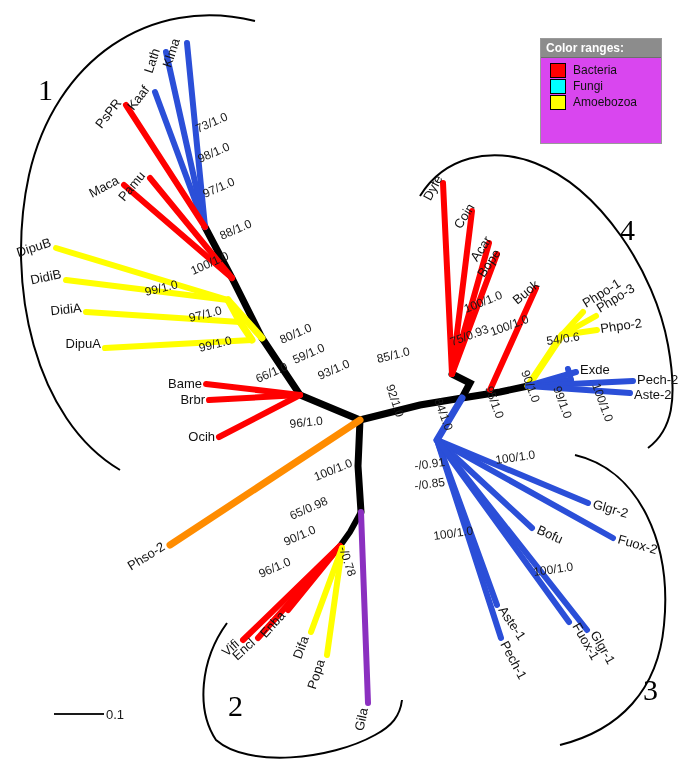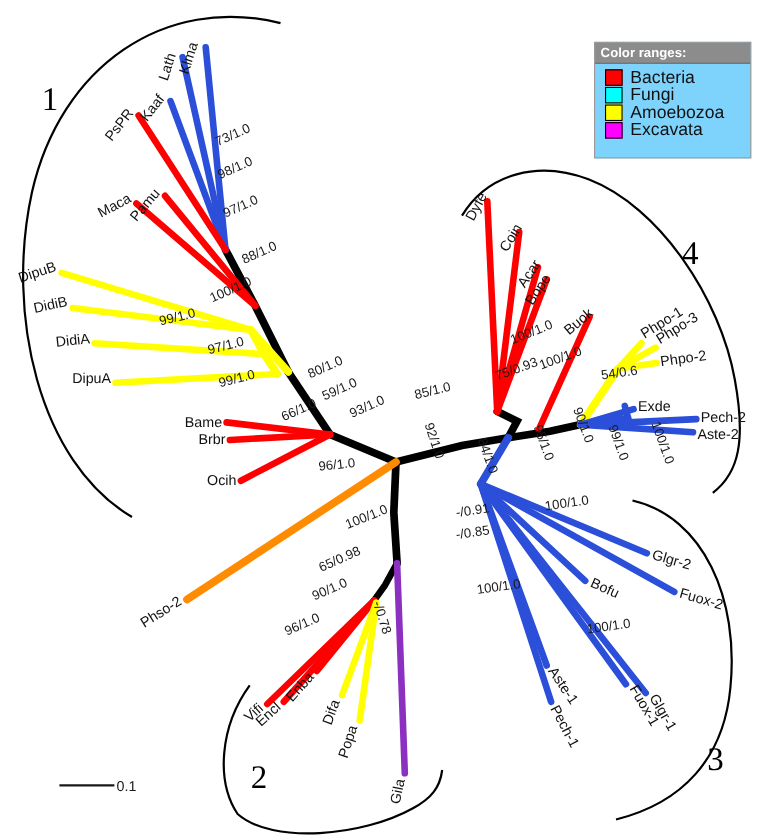--- a/index.html
+++ b/index.html
@@ -9,32 +9,32 @@
     font-family:"Liberation Sans", sans-serif;
     position:relative;
     overflow:hidden;
   }
   #tree-svg{position:absolute;left:0;top:0;width:688px;height:759px;}
   .tip-label{font-family:"Liberation Sans",sans-serif;font-size:13px;fill:#111;}
   .support-label{font-family:"Liberation Sans",sans-serif;font-size:12px;fill:#1a1a1a;}
   .clade-number{font-family:"Liberation Serif",serif;font-size:30px;fill:#000;}
   .scale-text{font-family:"Liberation Sans",sans-serif;font-size:13px;fill:#1a1a1a;}
   .legend-box{
-    position:absolute;left:540px;top:38px;width:143px;height:106px;
-    background:#7dd3fc;border:1px solid #9a9a9a;box-sizing:border-box;
+    position:absolute;left:540px;top:38px;width:122px;height:106px;
+    background:#d946ef;border:1px solid #9a9a9a;box-sizing:border-box;
   }
   .legend-title{
     background:#8c8c8c;color:#ffffff;font-size:12px;font-weight:bold;
     padding:2px 5px;font-family:"Liberation Sans",sans-serif;
     border-bottom:1px solid #6e6e6e;
   }
   .legend-rows{padding:4px 0 0 9px;}
   .legend-row{display:flex;align-items:center;height:16px;}
   .legend-swatch{width:16px;height:15px;border:1px solid #000;box-sizing:border-box;margin-right:7px;}
-  .legend-label{font-size:16px;color:#111;font-family:"Liberation Sans",sans-serif;line-height:15px;}
+  .legend-label{font-size:12px;color:#111;font-family:"Liberation Sans",sans-serif;line-height:15px;}
 </style>
 </head>
 <body>
 
 <svg id="tree-svg" viewBox="0 0 688 759">
 
   <g fill="none" stroke="#000000" stroke-width="2">
     <path d="M 255,21 C 150,-5 55,60 29,175 C 5,285 35,420 120,470"></path>
     <path d="M 227,623 C 200,660 196,710 216,740 C 248,768 330,760 375,735 C 392,726 400,716 402,700"></path>
     <path d="M 575,455 C 640,470 672,545 664,625 C 658,690 620,730 560,745"></path>
@@ -245,18 +245,14 @@
       <span class="legend-label">Bacteria</span>
     </div>
     <div class="legend-row">
       <span class="legend-swatch" style="background:#00FFFF"></span>
       <span class="legend-label">Fungi</span>
     </div>
     <div class="legend-row">
       <span class="legend-swatch" style="background:#FFFF00"></span>
       <span class="legend-label">Amoebozoa</span>
     </div>
-    <div class="legend-row">
-      <span class="legend-swatch" style="background:#FF00FF"></span>
-      <span class="legend-label">Excavata</span>
-    </div>
   </div>
 </div>
 
 </body></html>

